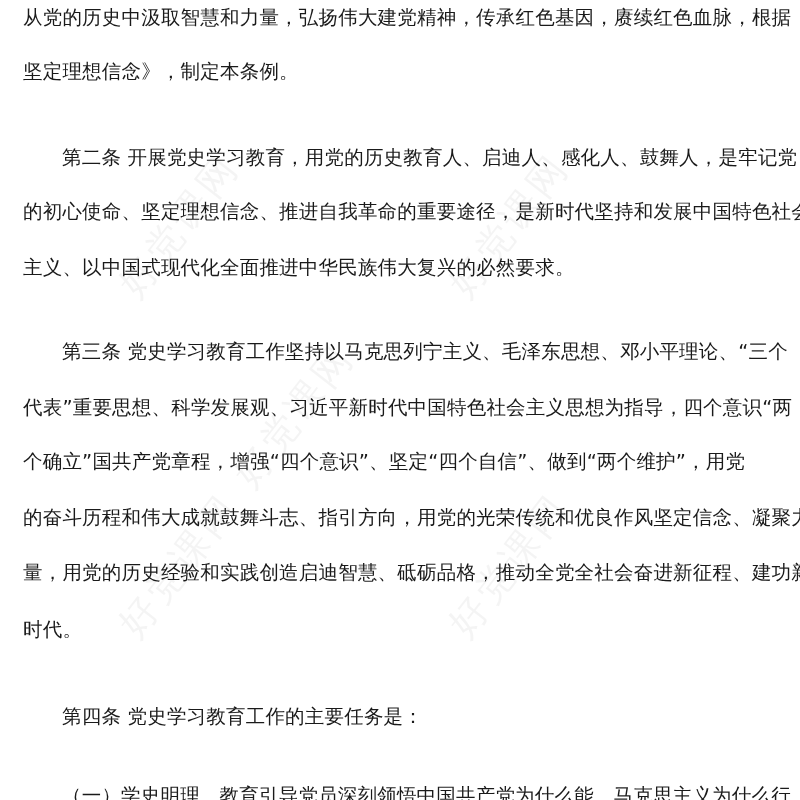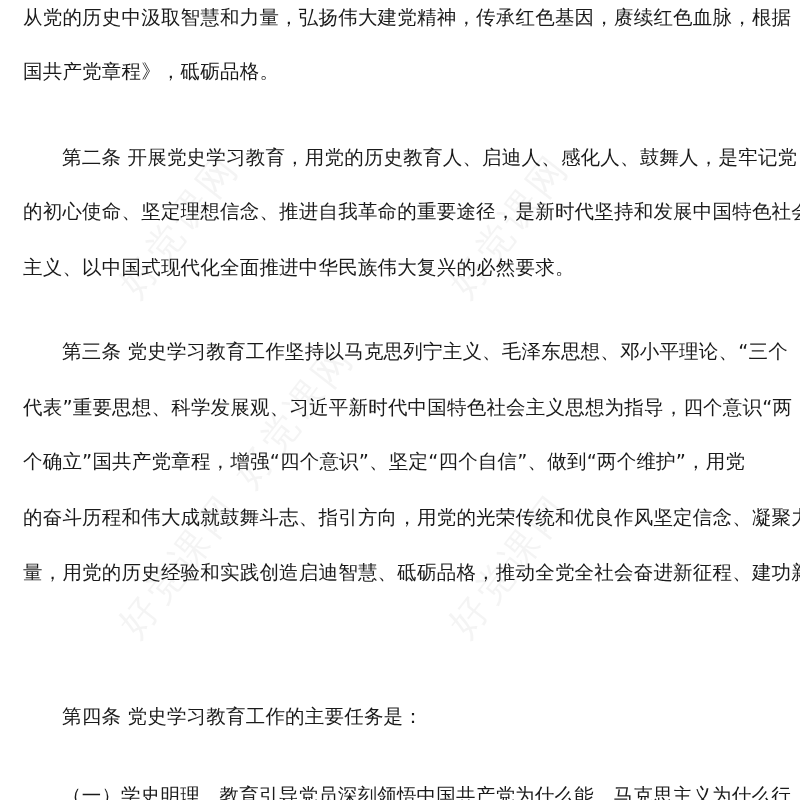--- a/index.html
+++ b/index.html
@@ -47,29 +47,30 @@
     white-space: nowrap;
     letter-spacing: 4px;
     font-family: "DejaVu Sans", sans-serif;
   }
 </style>
 </head>
 <body>
 
 <div class="page">
   <div class="line" style="top:6px">从党的历史中汲取智慧和力量，弘扬伟大建党精神，传承红色基因，赓续红色血脉，根据《中</div>
-  <div class="line" style="top:60px">国共产党章程》，砥砺品格。</div>
+  <div class="line" style="top:60px">坚定理想信念》，制定本条例。</div>
   <div class="line indent" style="top:146px">第二条  开展党史学习教育，用党的历史教育人、启迪人、感化人、鼓舞人，是牢记党</div>
   <div class="line" style="top:200px">的初心使命、坚定理想信念、推进自我革命的重要途径，是新时代坚持和发展中国特色社会</div>
   <div class="line" style="top:256px">主义、以中国式现代化全面推进中华民族伟大复兴的必然要求。</div>
   <div class="line indent" style="top:340px">第三条  党史学习教育工作坚持以马克思列宁主义、毛泽东思想、邓小平理论、“三个</div>
   <div class="line" style="top:396px">代表”重要思想、科学发展观、习近平新时代中国特色社会主义思想为指导，四个意识“两</div>
   <div class="line" style="top:450px">个确立”国共产党章程，增强“四个意识”、坚定“四个自信”、做到“两个维护”，用党</div>
   <div class="line" style="top:506px">的奋斗历程和伟大成就鼓舞斗志、指引方向，用党的光荣传统和优良作风坚定信念、凝聚力</div>
   <div class="line" style="top:561px">量，用党的历史经验和实践创造启迪智慧、砥砺品格，推动全党全社会奋进新征程、建功新</div>
+  <div class="line" style="top:618px">时代。</div>
   <div class="line indent" style="top:705px">第四条  党史学习教育工作的主要任务是：</div>
   <div class="line indent" style="top:784px">（一）学史明理。教育引导党员深刻领悟中国共产党为什么能、马克思主义为什么行、</div>
 </div>
 
 <div class="watermark-layer">
   <div class="watermark" style="left:95px;top:200px">好党课网</div>
   <div class="watermark" style="left:425px;top:200px">好党课网</div>
   <div class="watermark" style="left:210px;top:390px">好党课网</div>
   <div class="watermark" style="left:95px;top:540px">好党课网</div>
   <div class="watermark" style="left:425px;top:540px">好党课网</div>

